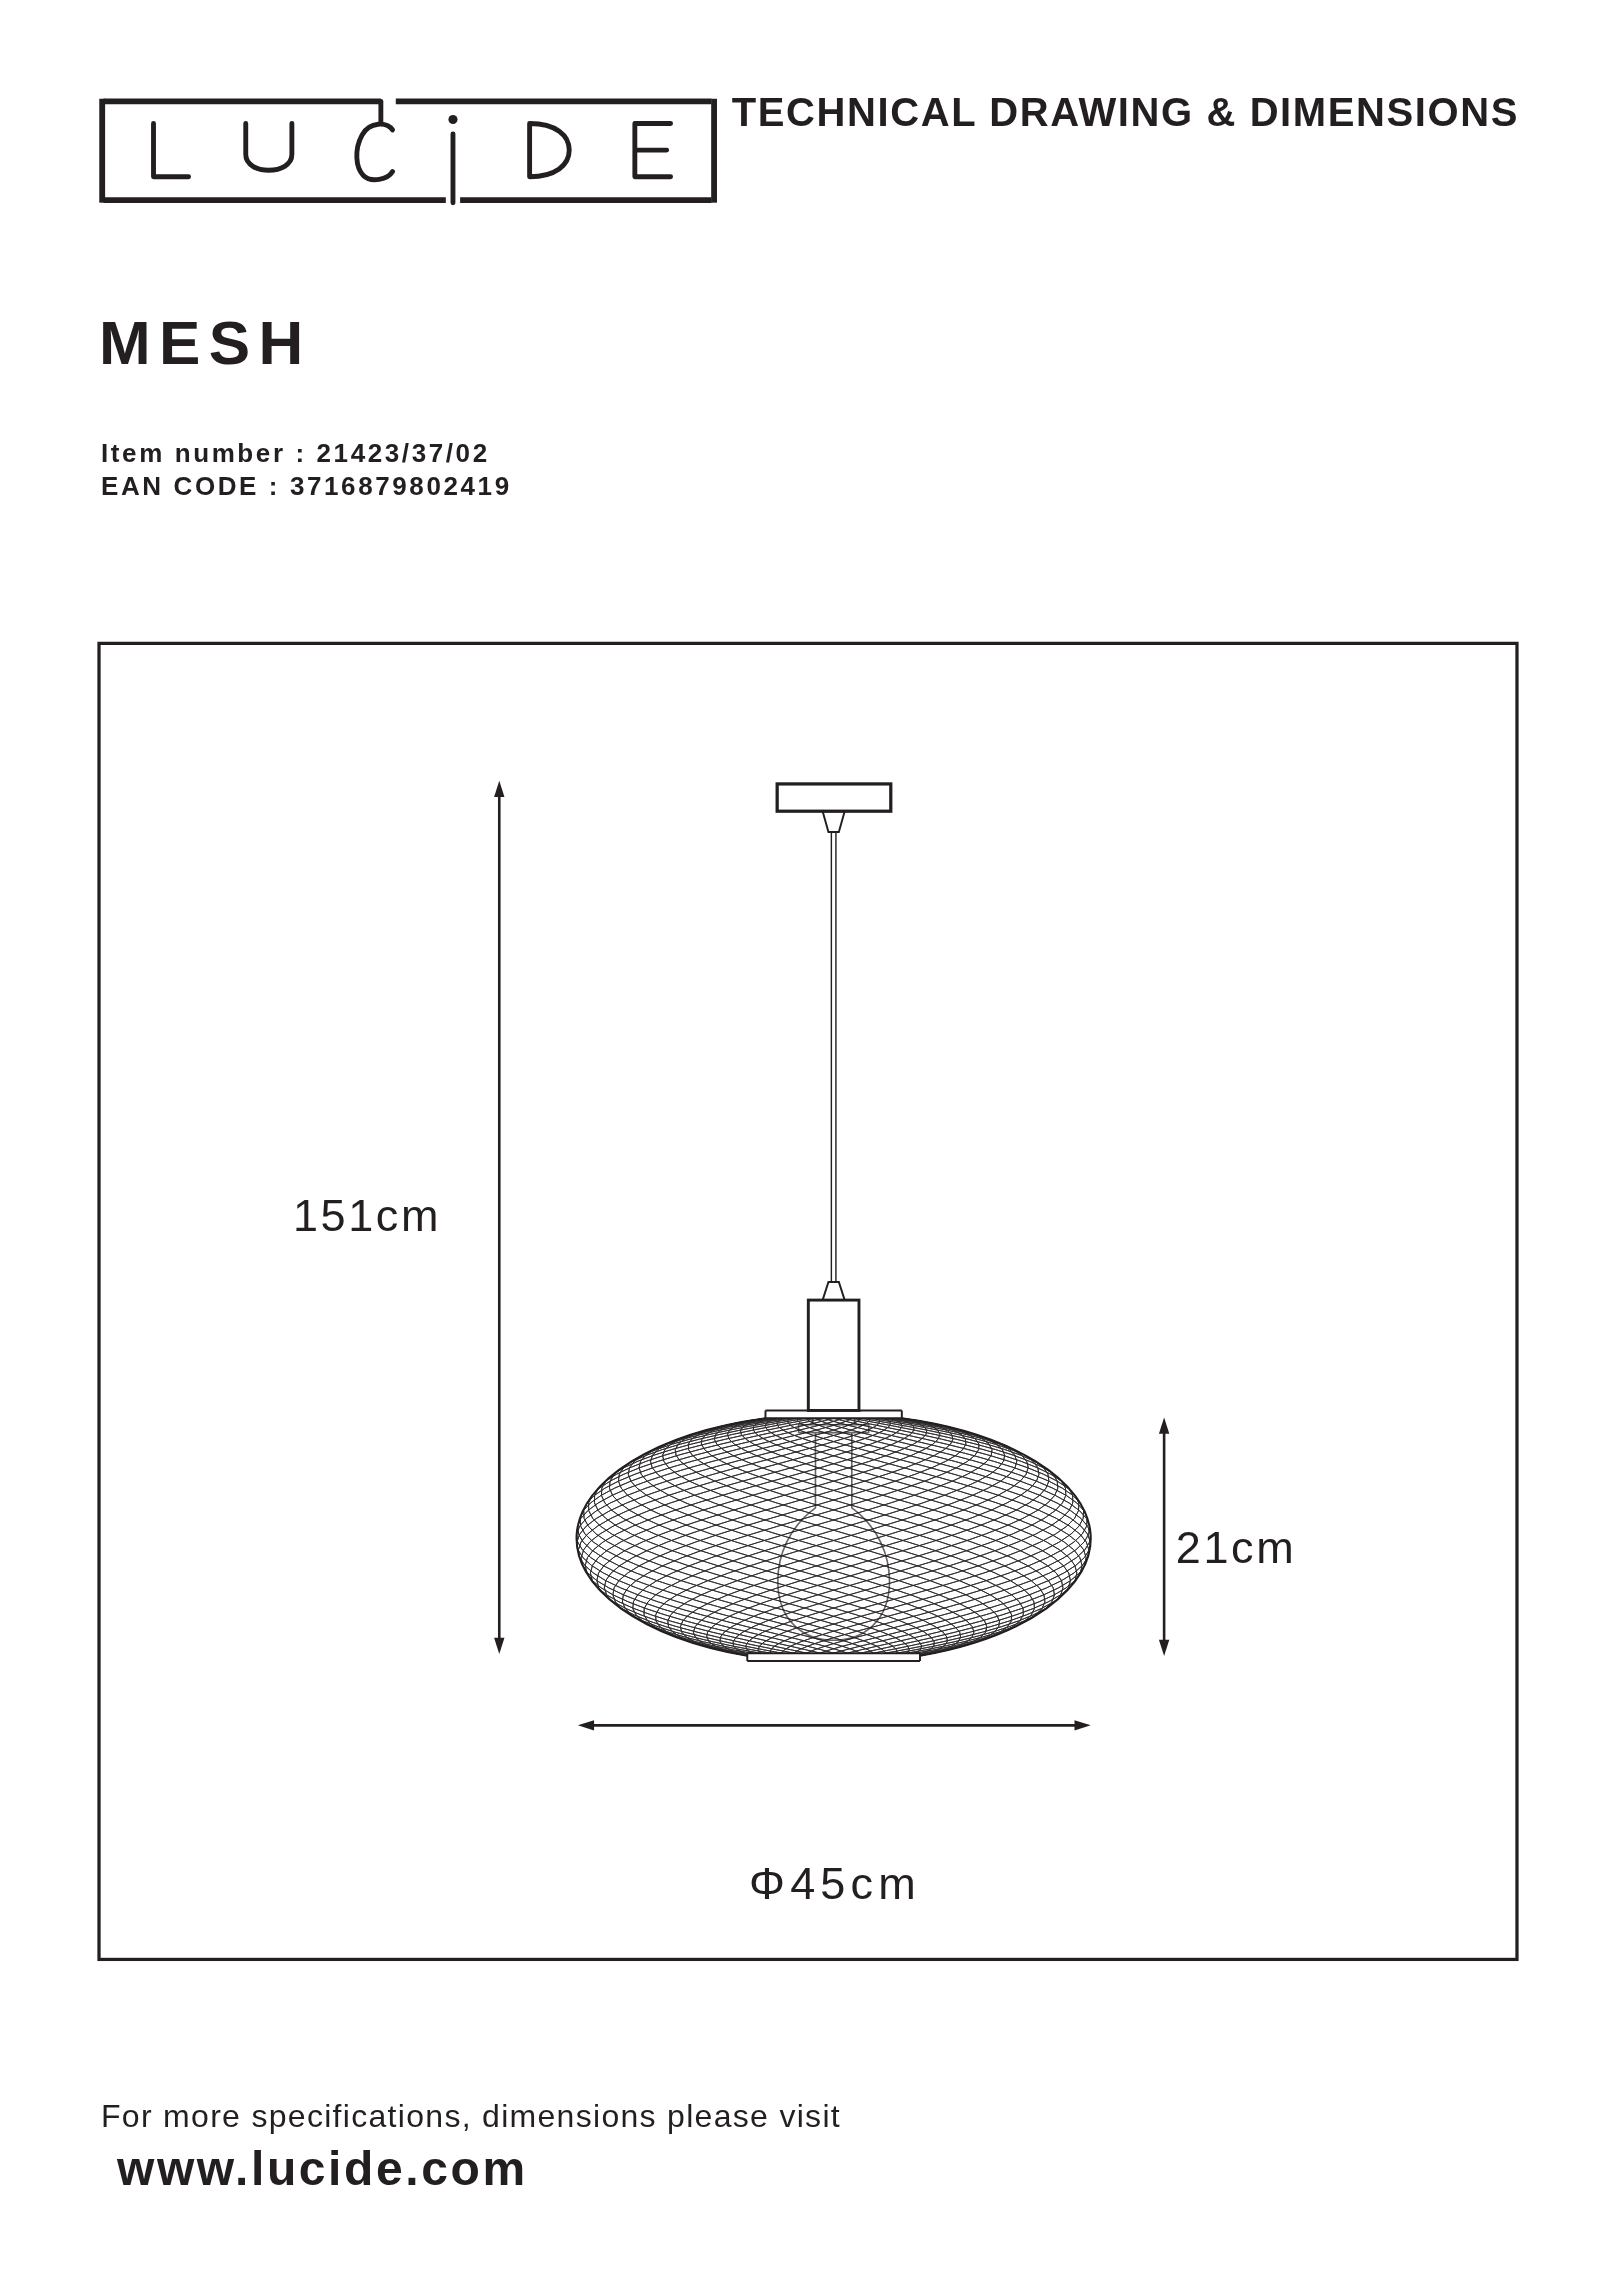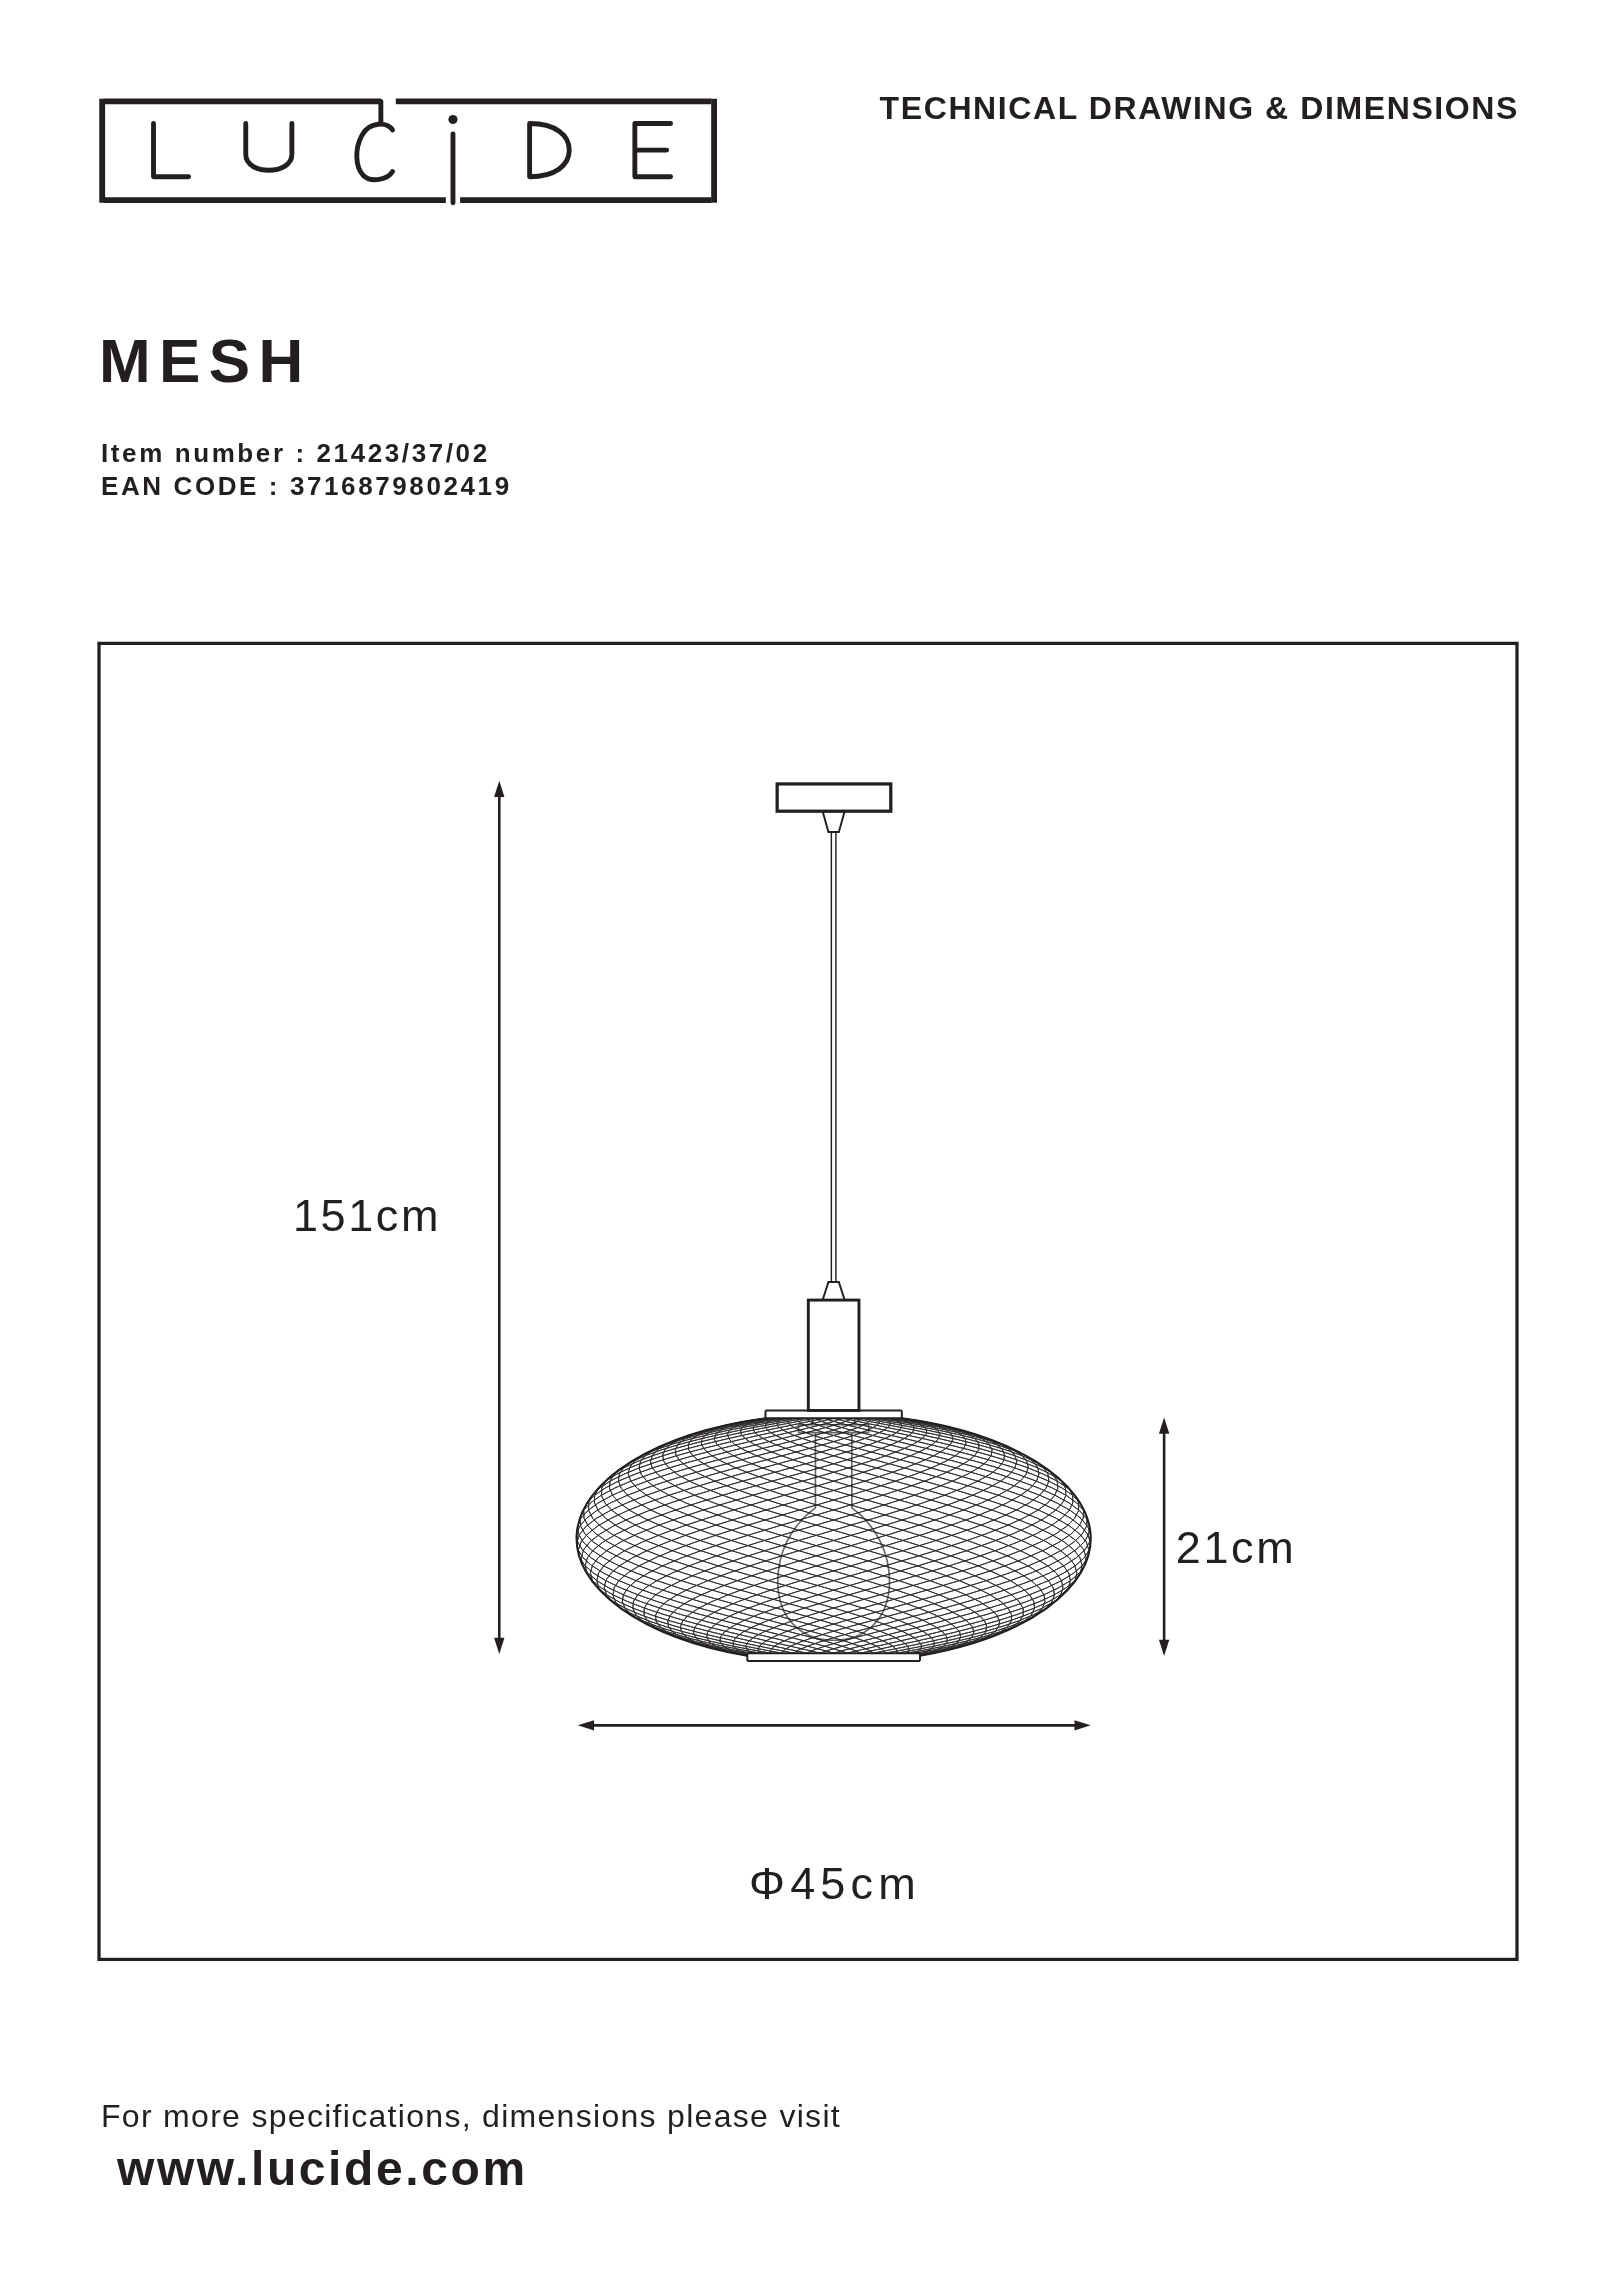--- a/index.html
+++ b/index.html
@@ -6,25 +6,25 @@
   body{
     position:relative;
     width:1616px;height:2284px;
     font-family:"Liberation Sans",sans-serif;
     color:#231f20;
     overflow:hidden;
   }
   .abs{position:absolute;white-space:nowrap;}
   .header-title{
     top:90px;right:97px;
-    font-size:32px;font-weight:700;letter-spacing:1.6px;
+    font-size:40px;font-weight:700;letter-spacing:1.6px;
   }
   .product-name{
     left:99px;top:307px;
-    font-size:62px;font-weight:700;letter-spacing:8.4px;margin-top:18px;
+    font-size:62px;font-weight:700;letter-spacing:8.4px;
   }
   .item-line{
     left:101px;top:438px;
     font-size:26px;font-weight:700;letter-spacing:2.6px;
   }
   .ean-line{
     left:101px;top:471px;
     font-size:26px;font-weight:700;letter-spacing:2.6px;
   }
   .dim-label{

